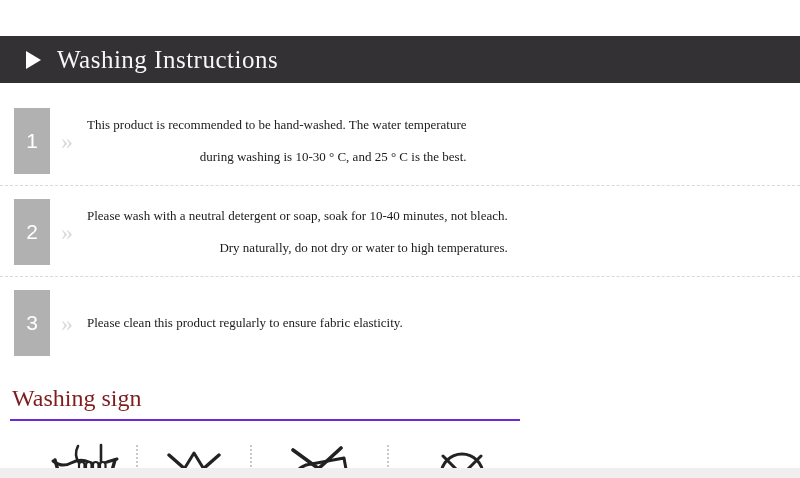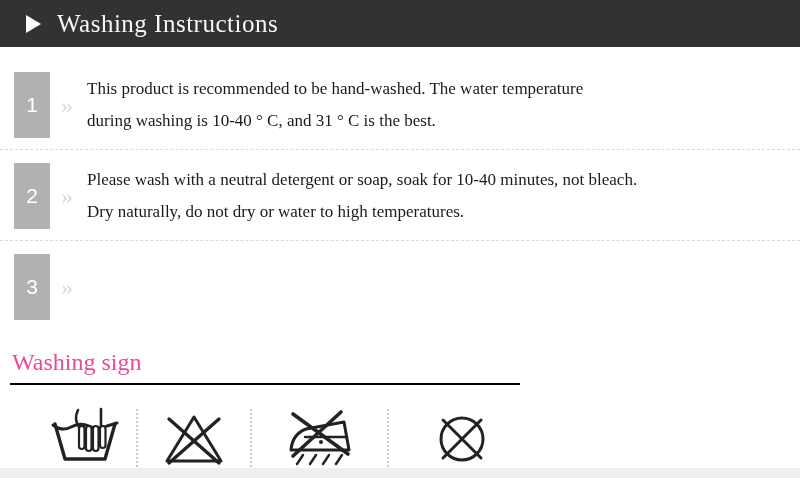--- a/index.html
+++ b/index.html
@@ -12,20 +12,21 @@
     overflow:hidden;
   }
 
   
   .header {
     height:47px;
     background:#333134;
     display:flex;
     align-items:center;
     padding-left:26px;
+    margin-top:36px;
   }
   .play-icon {
     width:0; height:0;
     border-left:15px solid #ffffff;
     border-top:9px solid transparent;
     border-bottom:9px solid transparent;
     margin-right:16px;
   }
   .header-title {
     color:#f6f6f6;
@@ -56,34 +57,35 @@
   }
   .chev {
     width:34px; flex:0 0 34px;
     display:flex; align-items:center; justify-content:center;
     color:#d9d9d9;
     font-size:24px;
     font-family:"Liberation Serif", serif;
   }
   .itext {
     display:flex; flex-direction:column; justify-content:center;
-    font-size:17px;
+    font-size:13px;
     color:#1a1a1a;
     padding-left:3px;
+    align-items:flex-end;
   }
   .itext p { margin:0; line-height:32px; }
 
   
   .ws-title {
     font-size:24px;
     font-weight:normal;
-    color:#ec4899;
+    color:#7f1d1d;
     margin:18px 0 0 10px;
     padding:0 0 7px 2px;
-    border-bottom:2px solid #000000;
+    border-bottom:2px solid #6d28d9;
     width:510px;
   }
   .symbols {
     display:flex;
     align-items:flex-start;
     margin:20px 0 0 34px;
   }
   .symbol-cell {
     display:flex; flex-direction:column; align-items:center;
     padding-top:2px;
@@ -119,36 +121,39 @@
     <h1 class="header-title">Washing Instructions</h1>
   </div>
 
   <div class="items">
 
     <div class="item">
       <div class="numbox">1</div>
       <div class="chev">»</div>
       <div class="itext">
         <p>This product is recommended to be hand-washed. The water temperature</p>
-        <p>during washing is 10-40 ° C, and 31 ° C is the best.</p>
+        <p>during washing is 10-30 ° C, and 25 ° C is the best.</p>
       </div>
     </div>
 
     <div class="item">
       <div class="numbox">2</div>
       <div class="chev">»</div>
       <div class="itext">
         <p>Please wash with a neutral detergent or soap, soak for 10-40 minutes, not bleach.</p>
         <p>Dry naturally, do not dry or water to high temperatures.</p>
       </div>
     </div>
 
     <div class="item">
       <div class="numbox">3</div>
       <div class="chev">»</div>
+      <div class="itext">
+        <p>Please clean this product regularly to ensure fabric elasticity.</p>
+      </div>
     </div>
 
   </div>
 
   <div>
     <h2 class="ws-title">Washing sign</h2>
 
     <div class="symbols">
 
       <div class="symbol-cell c1">

